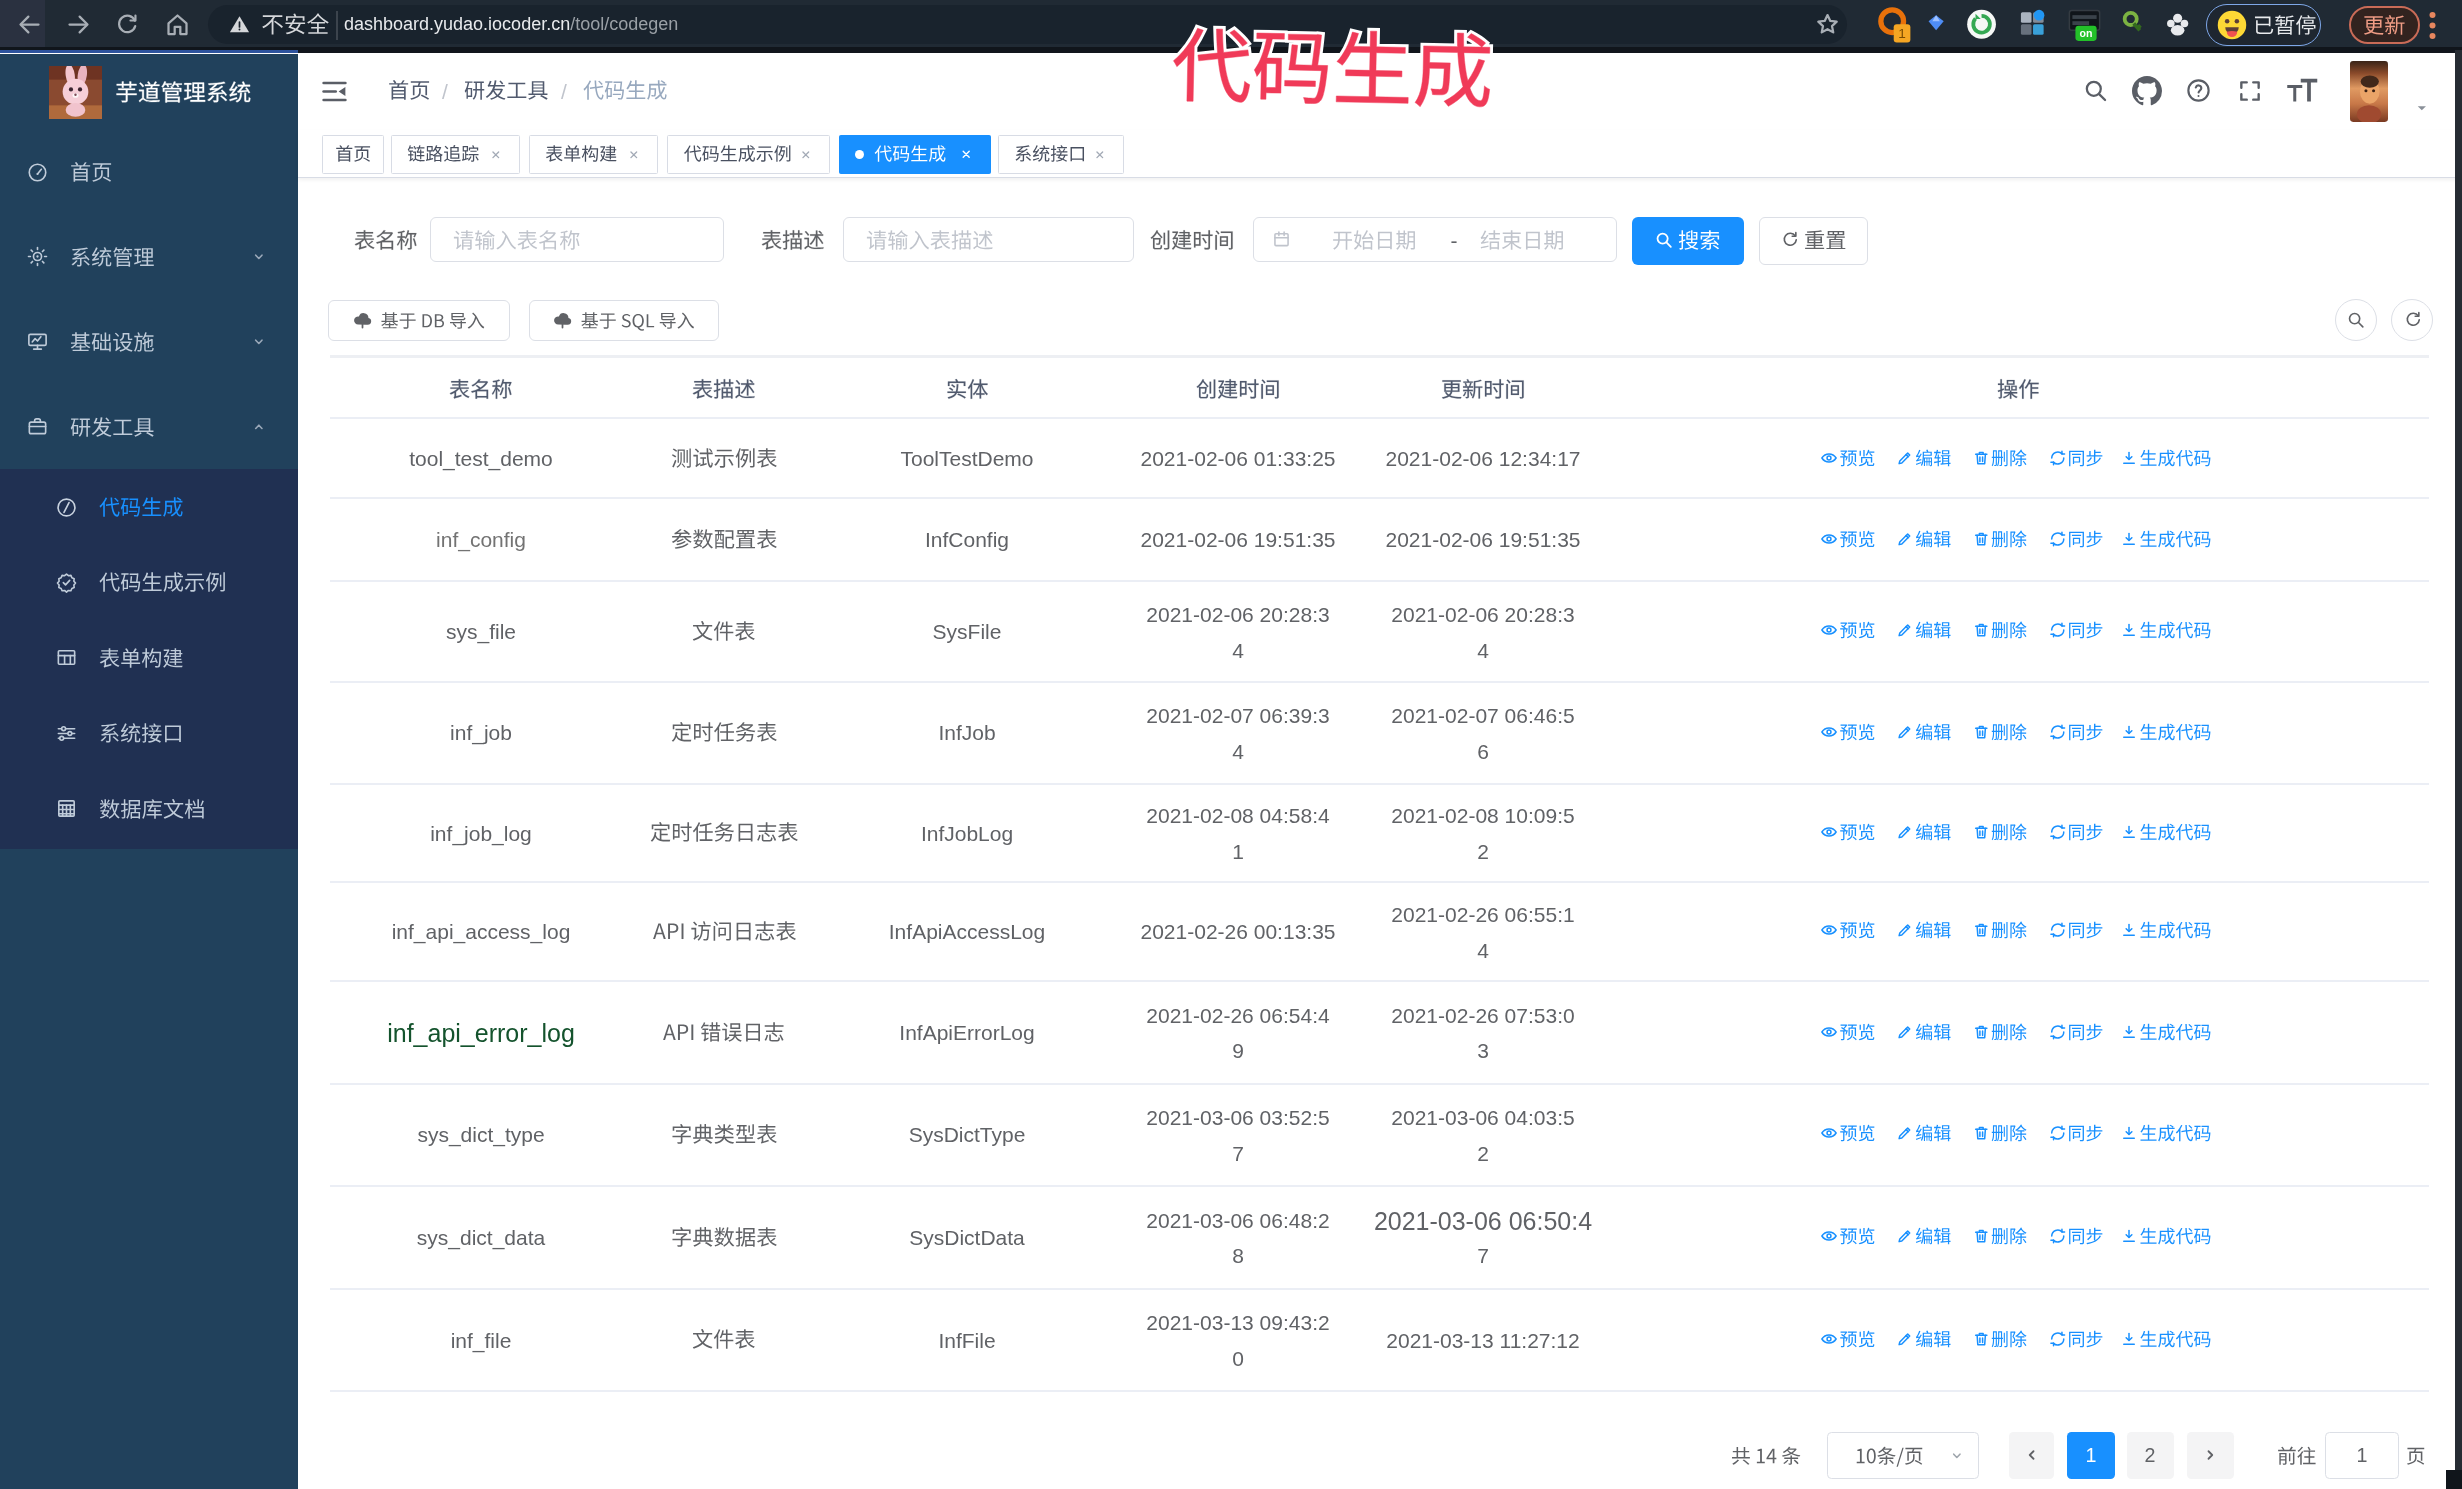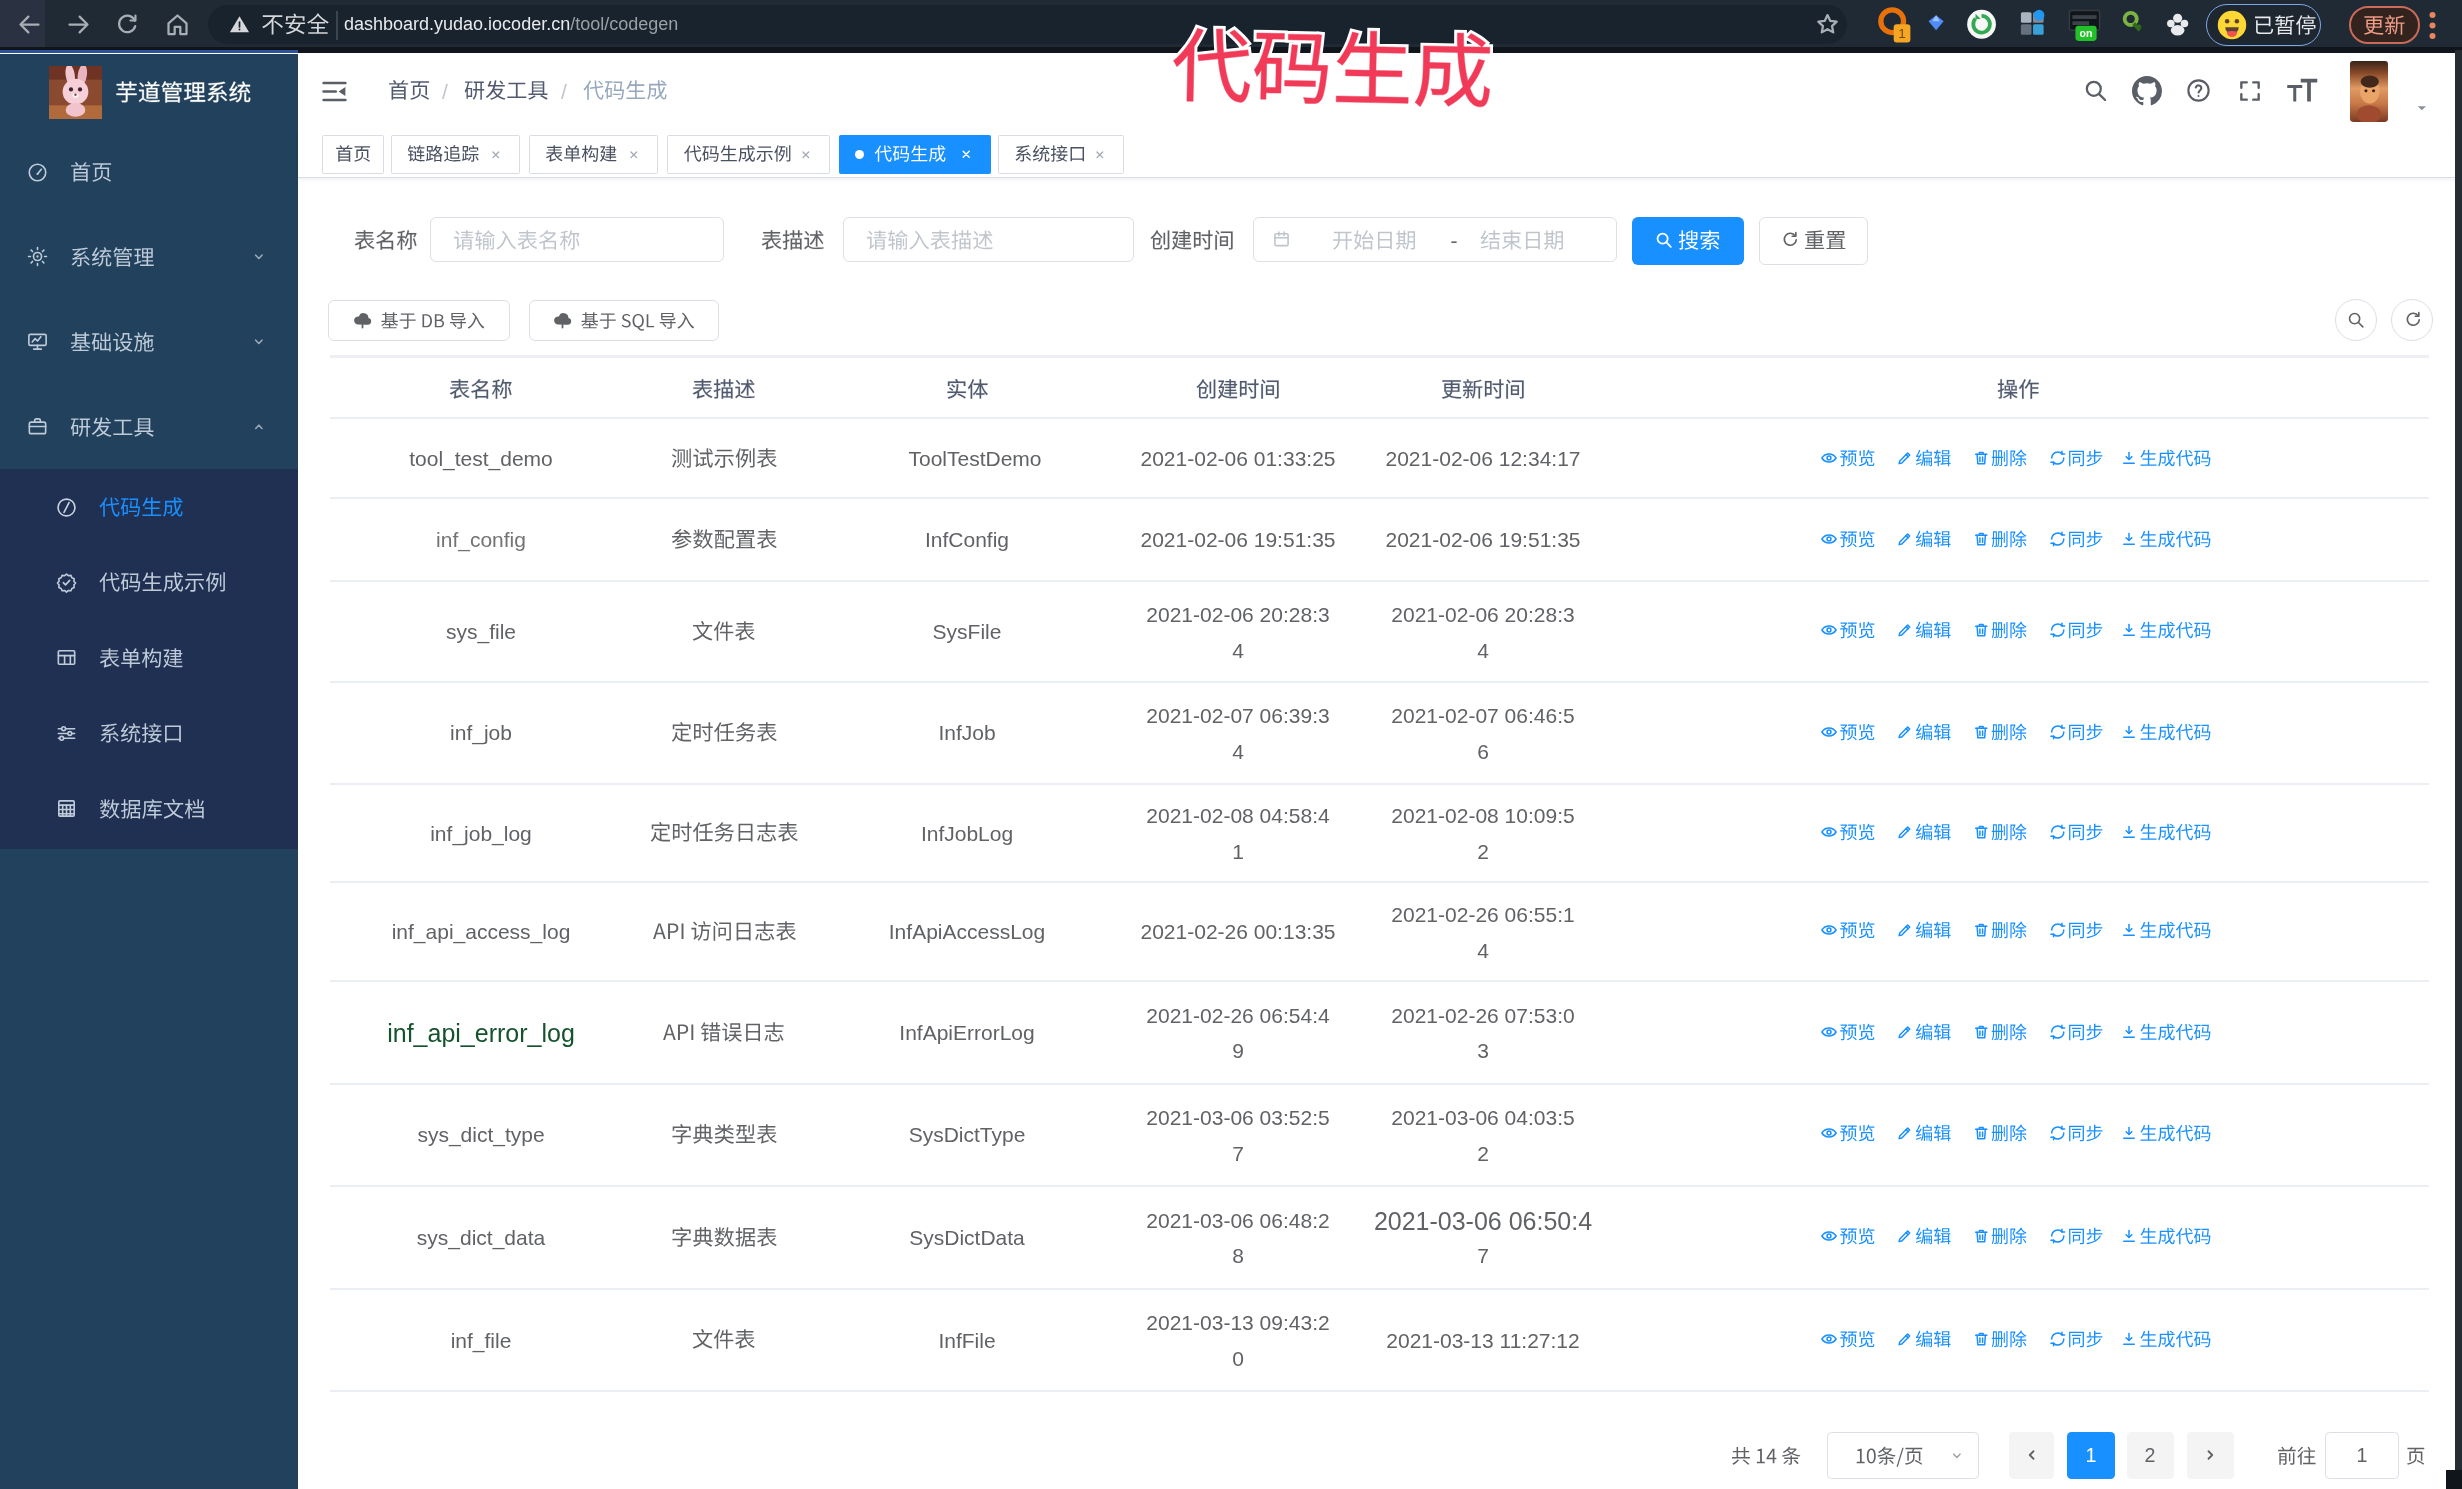--- a/index.html
+++ b/index.html
@@ -733,21 +733,21 @@
 <div style="position:absolute;left:481px;top:443px;font-size:21px;line-height:32px;color:#606266;font-weight:normal;white-space:nowrap;letter-spacing:0;transform:translateX(-50%);">tool_test_demo</div>
 <svg style="position:absolute;left:671px;top:442px;" width="108" height="32" viewBox="0 0 142 42">
     <g fill="#606266" style="" transform="translate(0 31.6) scale(0.02800 -0.02800)">
       <use href="#gR6d4b" x="0"></use>
       <use href="#gR8bd5" x="1000"></use>
       <use href="#gR793a" x="2000"></use>
       <use href="#gR4f8b" x="3000"></use>
       <use href="#gR8868" x="4000"></use>
     </g>
   </svg>
-<div style="position:absolute;left:967px;top:443px;font-size:21px;line-height:32px;color:#606266;font-weight:normal;white-space:nowrap;letter-spacing:0;transform:translateX(-50%);margin-left:8px;">ToolTestDemo</div>
+<div style="position:absolute;left:967px;top:443px;font-size:21px;line-height:32px;color:#606266;font-weight:normal;white-space:nowrap;letter-spacing:0;transform:translateX(-50%);">ToolTestDemo</div>
 <div style="position:absolute;left:1238px;top:443px;font-size:21px;line-height:32px;color:#606266;font-weight:normal;white-space:nowrap;letter-spacing:0;transform:translateX(-50%);">2021-02-06 01:33:25</div>
 <div style="position:absolute;left:1483px;top:443px;font-size:21px;line-height:32px;color:#606266;font-weight:normal;white-space:nowrap;letter-spacing:0;transform:translateX(-50%);">2021-02-06 12:34:17</div>
 <svg style="position:absolute;left:1818px;top:449px;" width="397" height="18" viewBox="0 0 524 24">
     <use href="#actrow"></use>
   </svg>
 <div style="position:absolute;left:330px;top:497px;width:2099px;height:1.5px;background:#ebeef5;"></div>
 <div style="position:absolute;left:481px;top:524px;font-size:21px;line-height:32px;color:#737373;font-weight:normal;white-space:nowrap;letter-spacing:0;transform:translateX(-50%);">inf_config</div>
 <svg style="position:absolute;left:671px;top:523px;" width="108" height="32" viewBox="0 0 142 42">
     <g fill="#606266" style="" transform="translate(0 31.6) scale(0.02800 -0.02800)">
       <use href="#gR53c2" x="0"></use>

